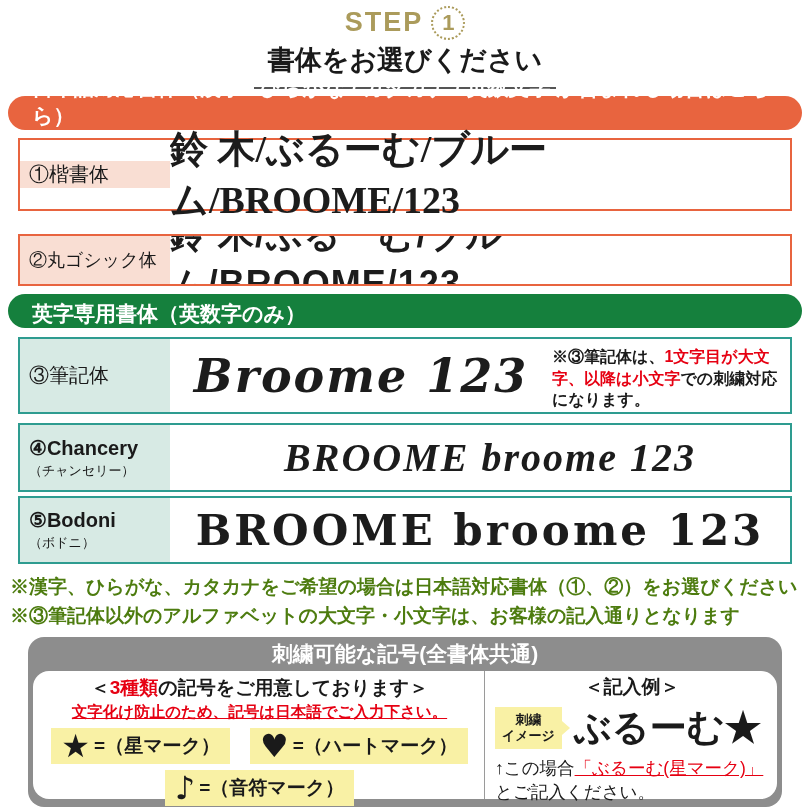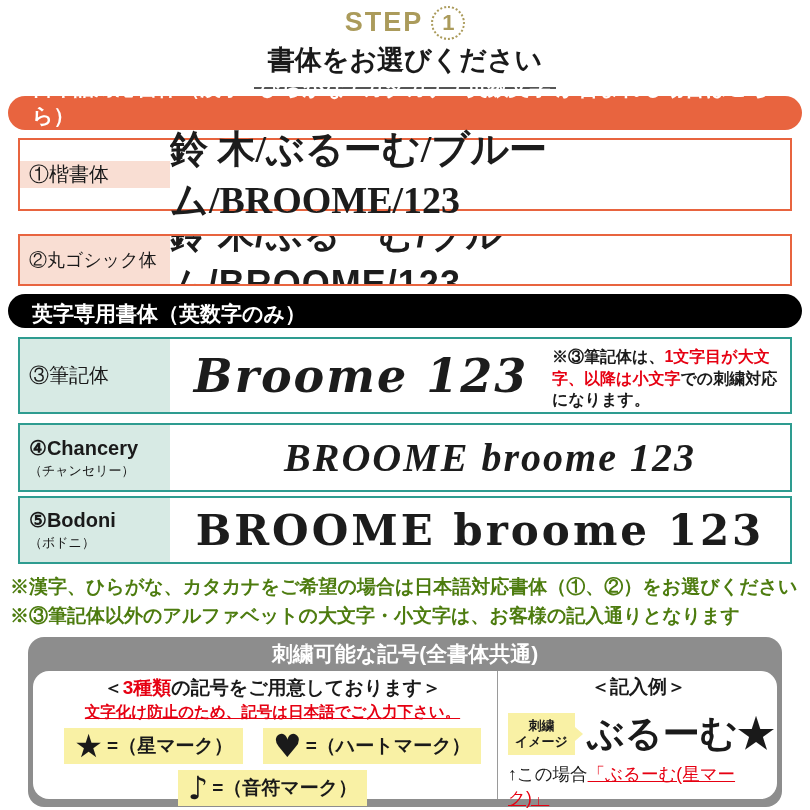--- a/index.html
+++ b/index.html
@@ -13,21 +13,21 @@
                  display:flex; align-items:center; justify-content:center;
                  color:#ab9b5b; font-size:22px; font-weight:bold; }
   .title-wrap { text-align:center; margin-top:2px; }
   .page-title { display:inline-block; font-size:27px; font-weight:bold; color:#1a1a1a;
                 border-bottom:2px solid #555; padding:0 14px 9px; }
 
   
   .banner { margin:6px 8px 0; height:34px; border-radius:999px; color:#fff; font-weight:bold;
             display:flex; align-items:flex-end; padding:0 24px; }
   .banner.jp { background:#e8643f; font-size:21px; margin-top:7px; }
-  .banner.en { background:#000000; font-size:21px; margin-top:8px; }
+  .banner.en { background:#15803d; font-size:21px; margin-top:8px; }
 
   
   .font-row { display:flex; margin:0 18px; border-width:2px; border-style:solid; background:#fff; }
   .font-row.jp { border-color:#e8643f; }
   .font-row.en { border-color:#2e9c90; }
   .row-label { width:150px; flex:0 0 150px; display:flex; flex-direction:column; justify-content:center;
                padding-left:9px; font-size:20px; color:#1a1a1a; }
   .font-row.jp .row-label { background:#f9ded3; }
   .font-row.en .row-label { background:#d7eae4; }
   .row-label .sub { font-size:13px; margin-top:2px; }
@@ -49,35 +49,35 @@
                display:flex; align-items:center; }
   .red { color:#e60012; }
 
   
   .notes { margin:9px 10px 0; font-size:19px; font-weight:bold; line-height:1.5; color:#4d7c0f; }
 
   
   .sym-box { margin:7px 28px 0; background:#8d8d8d; border-radius:16px; padding:0 5px 8px; height:170px; }
   .sym-header { height:34px; display:flex; align-items:center; justify-content:center;
                 color:#fff; font-size:21px; font-weight:bold; }
-  .sym-body { background:#fff; border-radius:16px; height:128px; display:flex;padding-left:13px; }
+  .sym-body { background:#fff; border-radius:16px; height:128px; display:flex; }
   .sym-left { flex:0 0 452px; border-right:1px solid #9a9a9a; padding:4px 4px 4px 6px; }
   .sym-right { flex:1; padding:3px 8px 3px 10px; }
 
   .sym-heading { text-align:center; font-size:19px; font-weight:bold; }
   .sym-warning { text-align:center; font-size:15.5px; font-weight:bold; color:#e60012;
                  text-decoration:underline; margin-top:1px; }
   .sym-items-row { display:flex; justify-content:center; gap:20px; margin-top:5px; }
   .sym-item { background:#f9f1a5; display:flex; align-items:center; padding:2px 10px;
               font-size:19px; font-weight:bold; white-space:nowrap; }
   .sym-item .glyph { font-size:32px; line-height:1; margin-right:4px; font-family:"DejaVu Sans", sans-serif; }
   .sym-item-center { display:flex; justify-content:center; margin-top:6px; }
 
   .ex-heading { text-align:center; font-size:19px; font-weight:bold; }
-  .ex-row { display:flex; align-items:center; margin-top:9px; }
+  .ex-row { display:flex; align-items:center; margin-top:3px; }
   .ex-badge { position:relative; background:#f9f1a5; padding:5px 7px; text-align:center;
               font-size:13px; font-weight:bold; line-height:1.25; flex:0 0 auto; }
   .ex-badge::after { content:""; position:absolute; right:-8px; top:50%; transform:translateY(-50%);
                      border-top:7px solid transparent; border-bottom:7px solid transparent;
                      border-left:8px solid #f9f1a5; }
   .ex-sample { font-size:37px; font-weight:bold; margin-left:12px; white-space:nowrap;
                font-family:"Liberation Sans", sans-serif; }
   .ex-caption { font-size:17.5px; margin-top:4px; line-height:1.35; }
   .ex-caption .redline { color:#e60012; text-decoration:underline; }
 </style>

